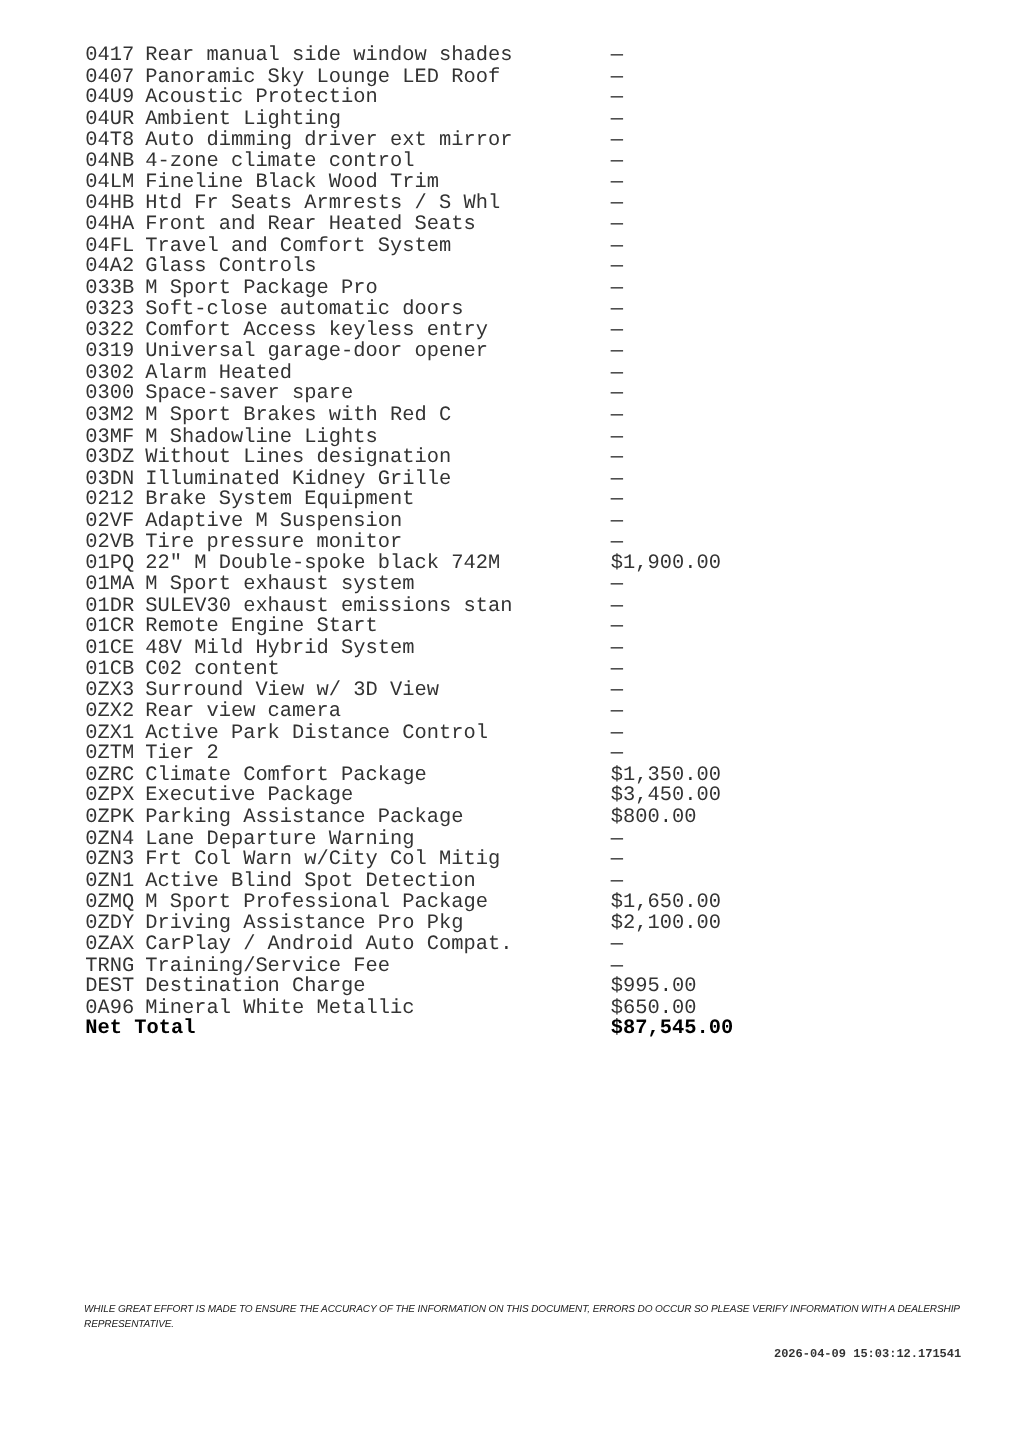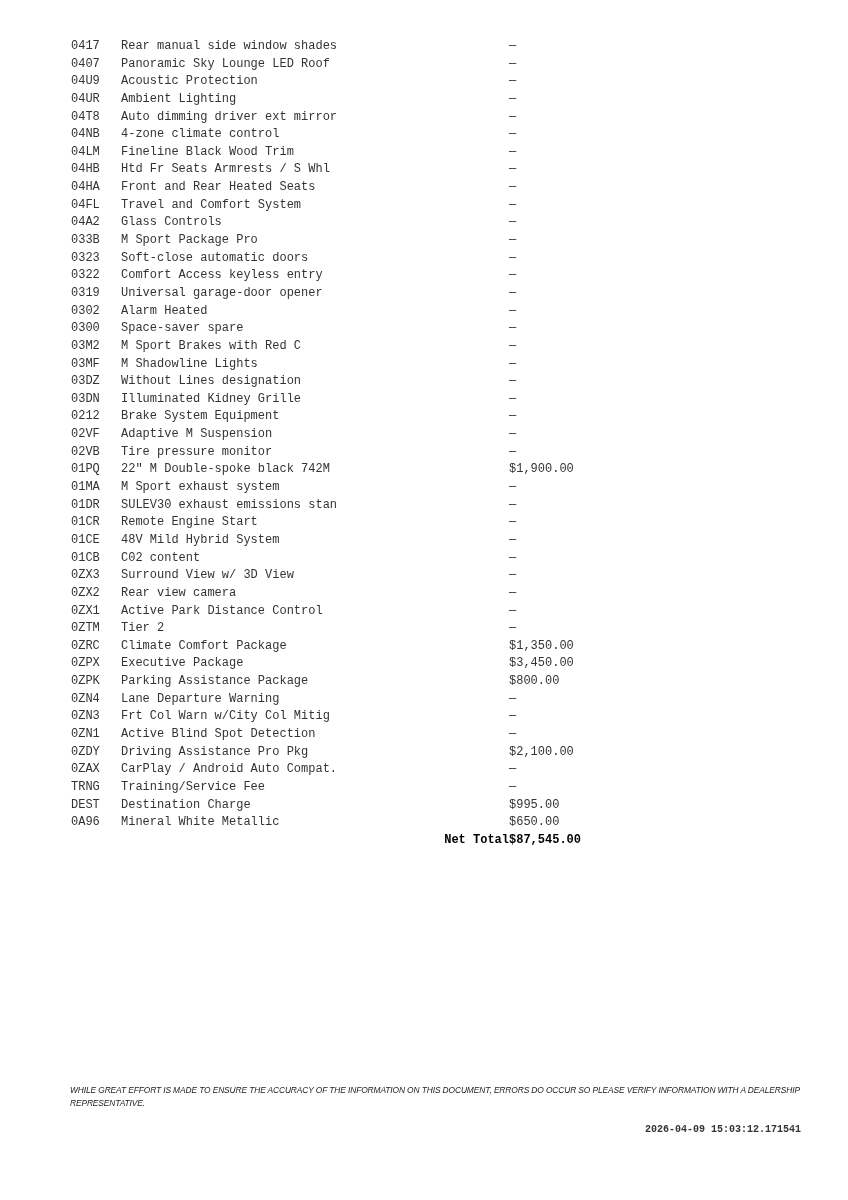--- a/index.html
+++ b/index.html
@@ -1,25 +1,25 @@
 <!DOCTYPE html>
 <html><head>
 <meta charset="utf-8">
 <style>
   html, body { margin: 0; padding: 0; background: #ffffff; }
   body { width: 848px; height: 1200px; position: relative; overflow: hidden; }
   .items { position: absolute; left: 71px; top: 38px; width: 560px; }
   .row { display: flex; height: 17.65px; line-height: 17.65px;
          font-family: "Liberation Mono", "DejaVu Sans Mono", monospace;
-         font-size: 12px; color: #333333; white-space: nowrap; }
+         font-size: 17px; color: #333333; white-space: nowrap; }
   .code { width: 50px; flex: 0 0 50px; }
   .desc { width: 388px; flex: 0 0 388px; }
   .price { flex: 1; }
   .row.total { font-weight: bold; color: #000; }
-  .row.total .label { width: 438px; flex: 0 0 438px; text-align: right; }
+  .row.total .label { width: 438px; flex: 0 0 438px; }
   .disclaimer { position: absolute; left: 70px; top: 1084px; width: 740px;
          text-align: left; font-family: "Liberation Sans", sans-serif;
          font-size: 8.4px; font-style: italic; color: #222; line-height: 13px;
          letter-spacing: -0.1px; }
   .timestamp { position: absolute; right: 47px; top: 1124px;
          font-family: "Liberation Mono", monospace; font-size: 10px; color: #333; font-weight: bold; }
 </style>
 </head>
 <body>
 
@@ -218,20 +218,25 @@
       <span class="code">0ZN3</span>
       <span class="desc">Frt Col Warn w/City Col Mitig</span>
       <span class="price">—</span>
     </div>
     <div class="row">
       <span class="code">0ZN1</span>
       <span class="desc">Active Blind Spot Detection</span>
       <span class="price">—</span>
     </div>
     <div class="row">
+      <span class="code">0ZMQ</span>
+      <span class="desc">M Sport Professional Package</span>
+      <span class="price">$1,650.00</span>
+    </div>
+    <div class="row">
       <span class="code">0ZDY</span>
       <span class="desc">Driving Assistance Pro Pkg</span>
       <span class="price">$2,100.00</span>
     </div>
     <div class="row">
       <span class="code">0ZAX</span>
       <span class="desc">CarPlay / Android Auto Compat.</span>
       <span class="price">—</span>
     </div>
     <div class="row">

